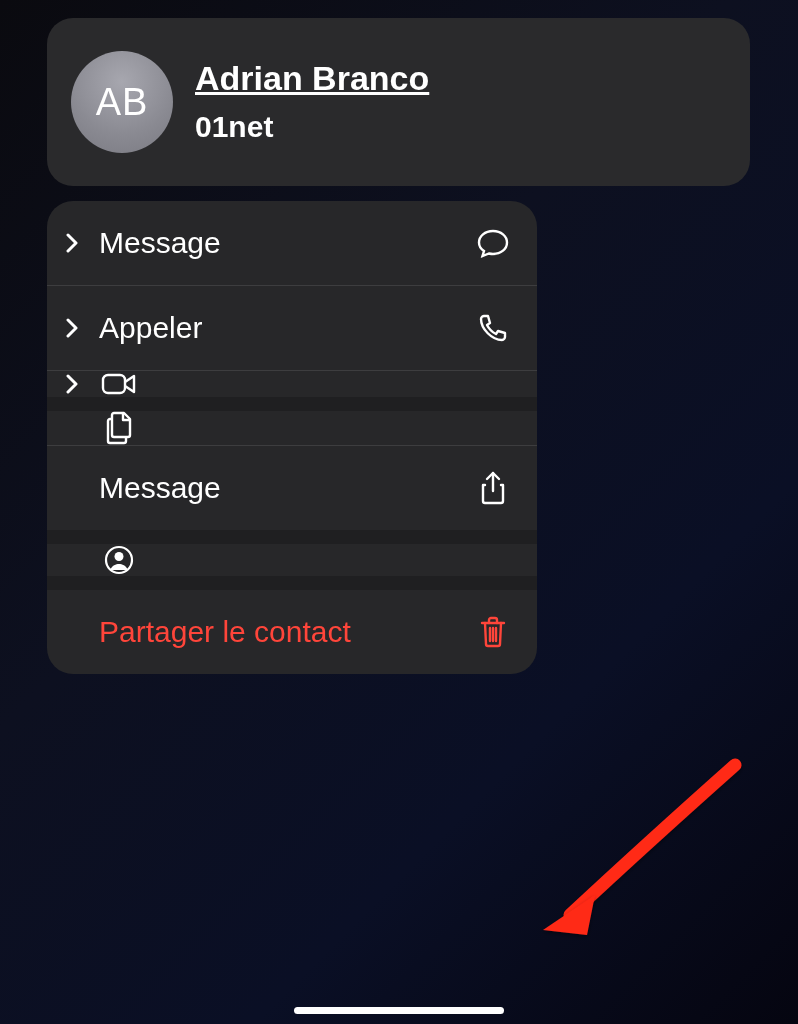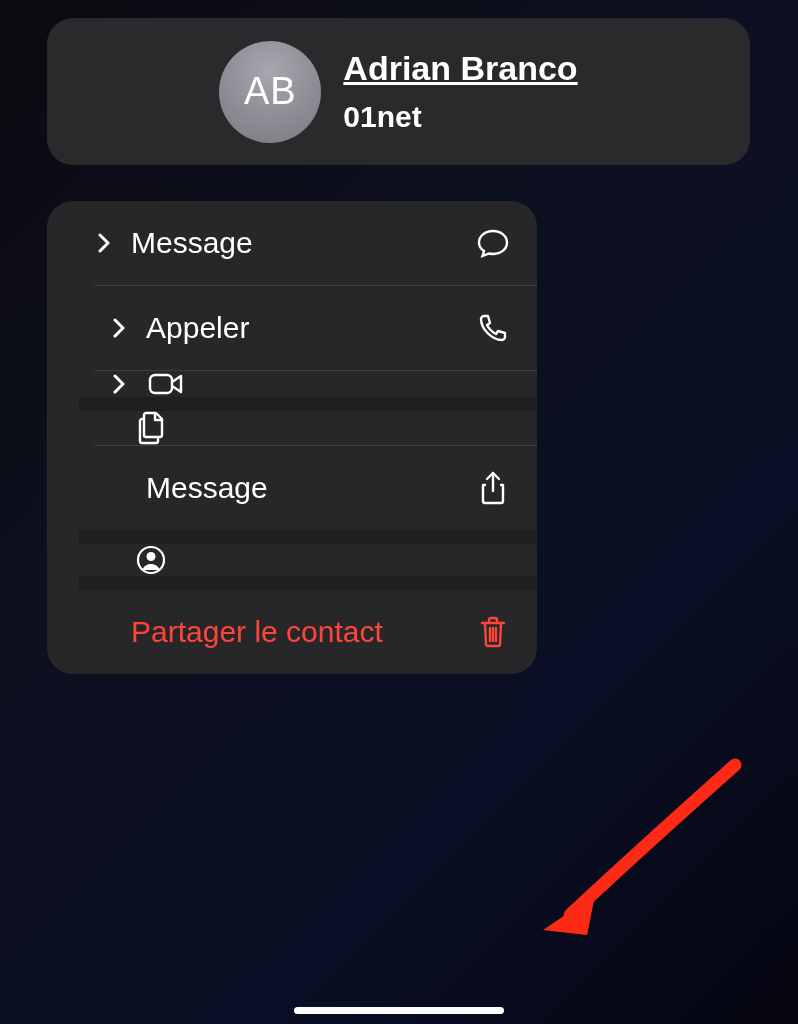--- a/index.html
+++ b/index.html
@@ -15,27 +15,26 @@
     position: relative;
     overflow: hidden;
   }
 
   
   .contact-card {
     position: absolute;
     left: 47px;
     top: 18px;
     width: 703px;
-    height: 147px;
+    height: 168px;
     background: #2a2a2c;
     border-radius: 26px;
     display: flex;
     align-items: center;
     padding: 0 24px;
-    justify-content: center;
   }
   .avatar {
     width: 102px;
     height: 102px;
     border-radius: 50%;
     background: radial-gradient(circle at 50% 30%, #a7a7af 0%, #8a8a92 60%, #7a7a82 100%);
     display: flex;
     align-items: center;
     justify-content: center;
     color: #fff;
@@ -64,33 +63,31 @@
 
   
   .menu {
     position: absolute;
     left: 47px;
     top: 201px;
     width: 490px;
     background: #272729;
     border-radius: 26px;
     overflow: hidden;
-    padding-left: 32px;
   }
   .menu-item {
     display: flex;
     align-items: center;
     padding: 0 24px 0 18px;
     color: #fff;
     font-size: 30px;
     position: relative;
   }
   .menu-item + .menu-item {
     border-top: 1px solid #3d3d3f;
-    margin-left: 15px;
   }
   .menu-item .chev {
     width: 34px;
     display: flex;
     align-items: center;
     justify-content: flex-start;
     flex-shrink: 0;
   }
   .menu-item .label {
     flex: 1 1 auto;

